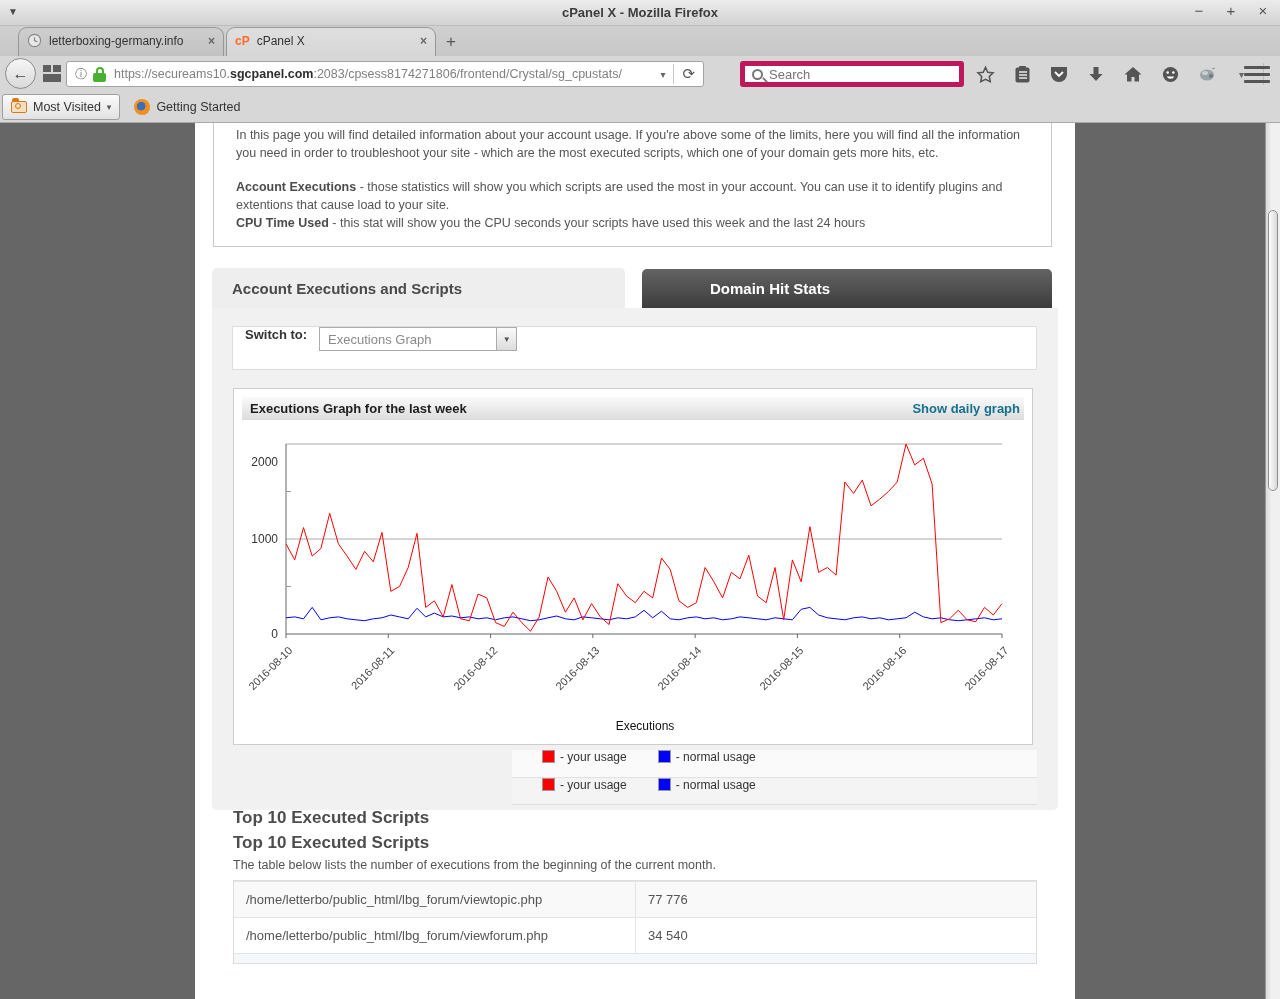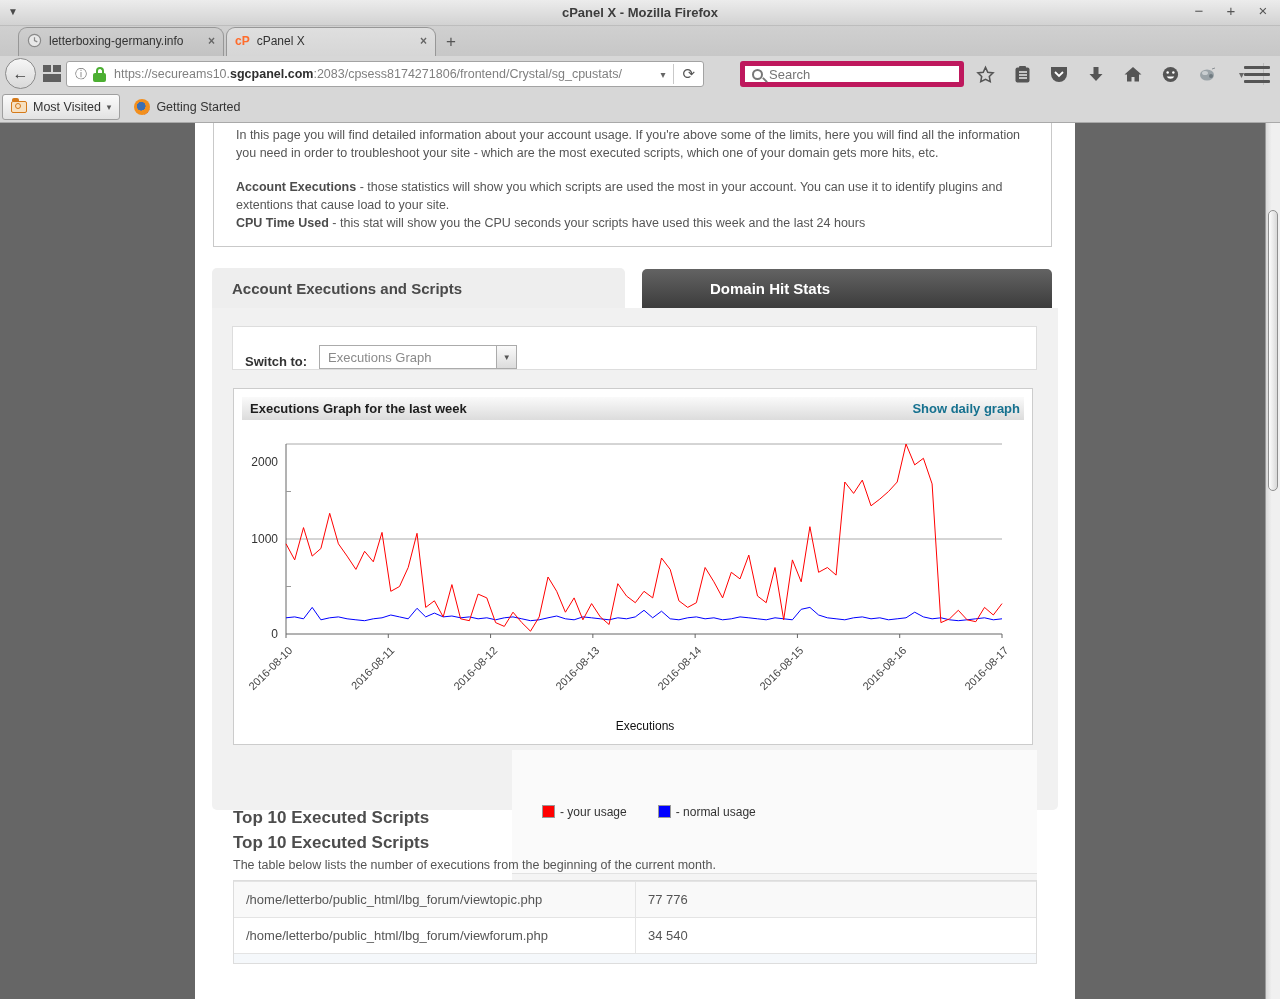--- a/index.html
+++ b/index.html
@@ -88,42 +88,42 @@
   .ptab-light { position:absolute; left:17px; top:145px; width:413px; height:40px; background:#eeeeee;
     border-radius:5px 5px 0 0; display:flex; align-items:center; }
   .ptab-light span { padding-left:20px; font-size:15px; font-weight:bold; color:#4a4a4a; }
   .ptab-dark { position:absolute; left:447px; top:146px; width:410px; height:39px;
     background:linear-gradient(#636363,#3c3c3c); border-radius:5px 5px 0 0; display:flex; align-items:center; }
   .ptab-dark span { padding-left:20px; font-size:15px; font-weight:bold; color:#fff;margin-left:48px; }
 
   .panel { position:absolute; left:17px; top:185px; width:846px; height:502px; background:#f1f1f1;
     border-radius:0 0 5px 5px; }
   .switch-box { position:absolute; left:20px; top:18px; width:805px; height:44px; background:#fff; border:1px solid #ddd;
-    display:flex; align-items:flex-end; }
+    display:flex; align-items:flex-start; }
   .switch-box .sl { font-size:13px; font-weight:bold; color:#333; margin-left:12px; }
   .selectctl { margin-left:12px; width:198px; height:24px; background:#fff; border:1px solid #ababab;
     display:flex; align-items:center; }
   .selectctl .val { flex:1; font-size:13px; color:#8a8a8a; padding-left:8px; }
   .selectctl .btn { width:20px; height:22px; border-left:1px solid #ababab; background:linear-gradient(#fafafa,#dcdcdc);
     display:flex; align-items:center; justify-content:center; font-size:8px; color:#555; }
 
   .graph-box { position:absolute; left:21px; top:80px; width:800px; height:357px; background:#fff; border:1px solid #ccc; }
   .graph-head { position:absolute; left:8px; right:8px; top:8px; height:23px;
     background:linear-gradient(#fafafa,#dcdcdc); display:flex; align-items:center; }
   .graph-head .t { flex:1; padding-left:8px; font-size:13px; font-weight:bold; color:#1e1e1e; }
   .graph-head .lnk { padding-right:4px; font-size:13px; font-weight:bold; color:#16718f; }
   .chart-area { position:absolute; left:0; top:30px; width:798px; height:325px; }
   .chart-area svg { position:absolute; left:50px; top:21px; }
   .ytick { position:absolute; width:42px; text-align:right; font-size:12px; color:#333; left:2px; }
   .xtick { position:absolute; width:80px; text-align:right; font-size:11px; color:#444;
     transform:rotate(-45deg); transform-origin:100% 0; white-space:nowrap; }
   .xaxis-label { position:absolute; left:50px; width:722px; text-align:center; top:300px; font-size:12px; color:#111; }
 
   .legend-block { position:absolute; left:300px; top:442px; width:525px; background:#fafafa; border-bottom:1px solid #ddd; }
-  .legend-row { height:27px; display:flex; align-items:center; padding-left:30px; gap:5px;margin-top:48px; }
+  .legend-row { height:27px; display:flex; align-items:flex-start; padding-left:30px; gap:5px; }
   .legend-row + .legend-row { border-top:1px solid #e2e2e2; background:#f4f4f4; }
   .swatch { width:13px; height:13px; border:1px solid #999; }
   .legend-row .lt { font-size:12px; color:#333; margin-right:26px; }
 
   .h2top { position:absolute; left:38px; font-size:17px; font-weight:bold; color:#4d4d4d; }
   .tbl-caption { position:absolute; left:38px; top:735px; font-size:12.5px; color:#555; }
 
   .tbl { position:absolute; left:38px; top:757px; width:804px; border:1px solid #ddd; }
   .trow { display:flex; }
   .trow .c1 { width:402px; padding:10px 0 10px 12px; font-size:13px; border-right:1px solid #e4e4e4; }

